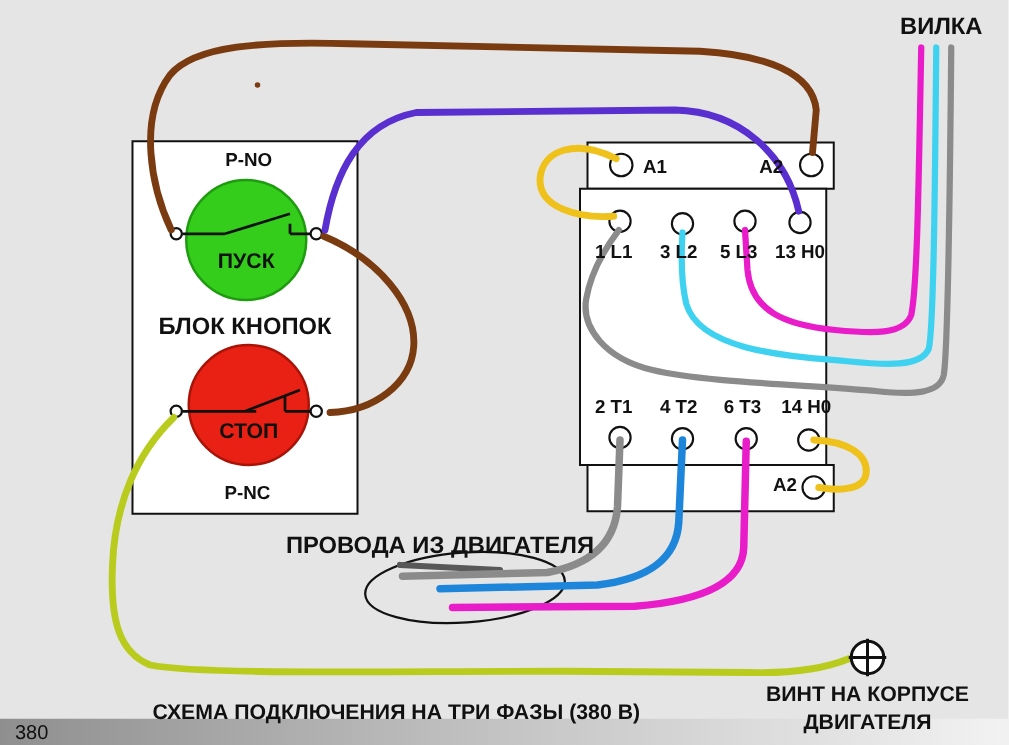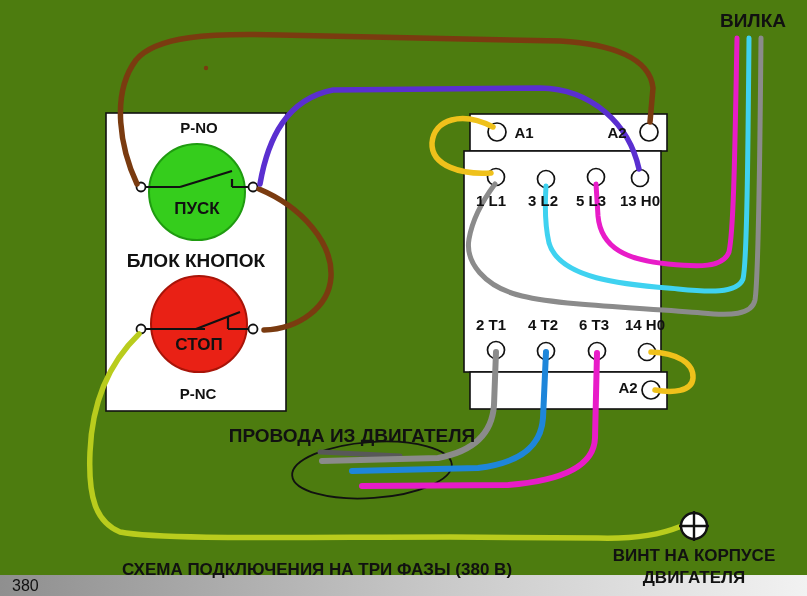--- a/index.html
+++ b/index.html
@@ -1,16 +1,16 @@
 <!DOCTYPE html>
 <html><head>
 <meta charset="utf-8">
 <style>
   html,body{margin:0;padding:0;background:#fff;}
-  .stage{position:relative;width:807px;height:596px;background:#4d7c0f;overflow:hidden;
+  .stage{position:relative;width:807px;height:596px;background:#e5e5e5;overflow:hidden;
          font-family:"Liberation Sans",sans-serif;}
   svg{position:absolute;left:0;top:0;}
   text{font-family:"Liberation Sans",sans-serif;fill:#111;}
   .b{font-weight:bold;}
 </style>
 </head>
 <body>
 
 <div class="stage">
 <svg width="807" height="596" viewBox="0 0 807 596">

